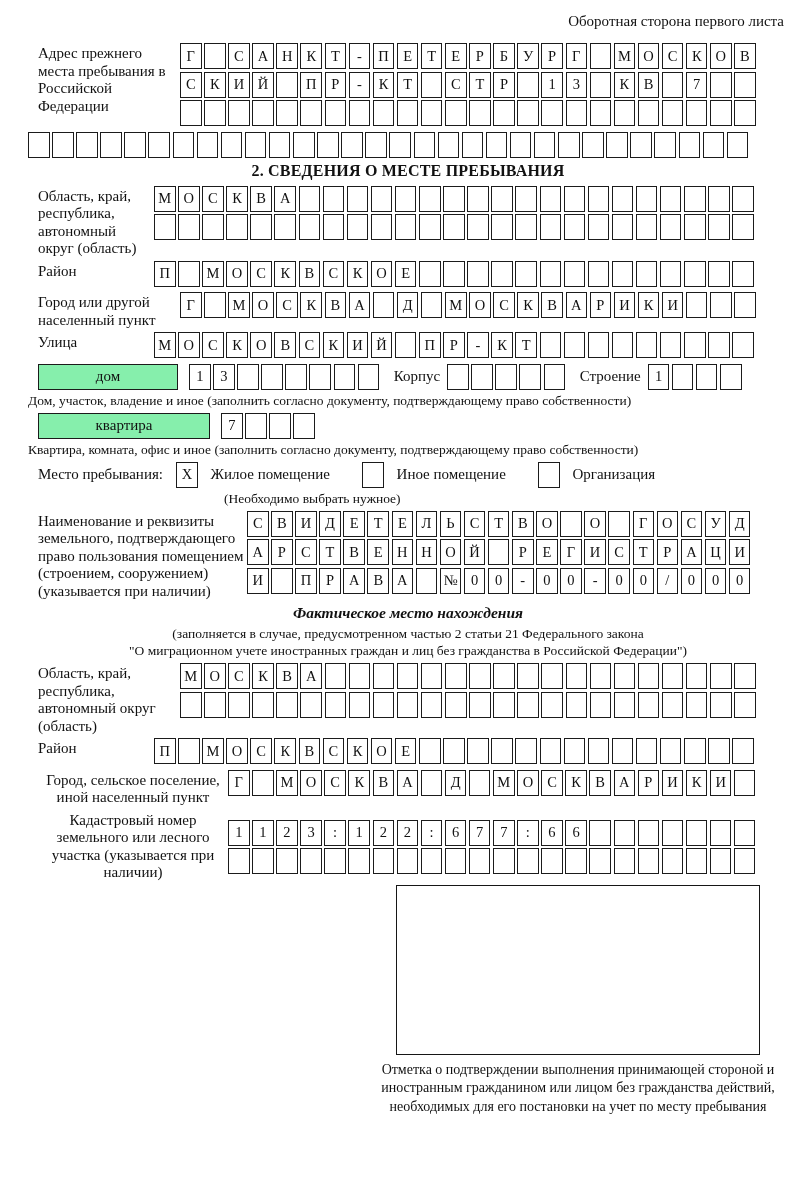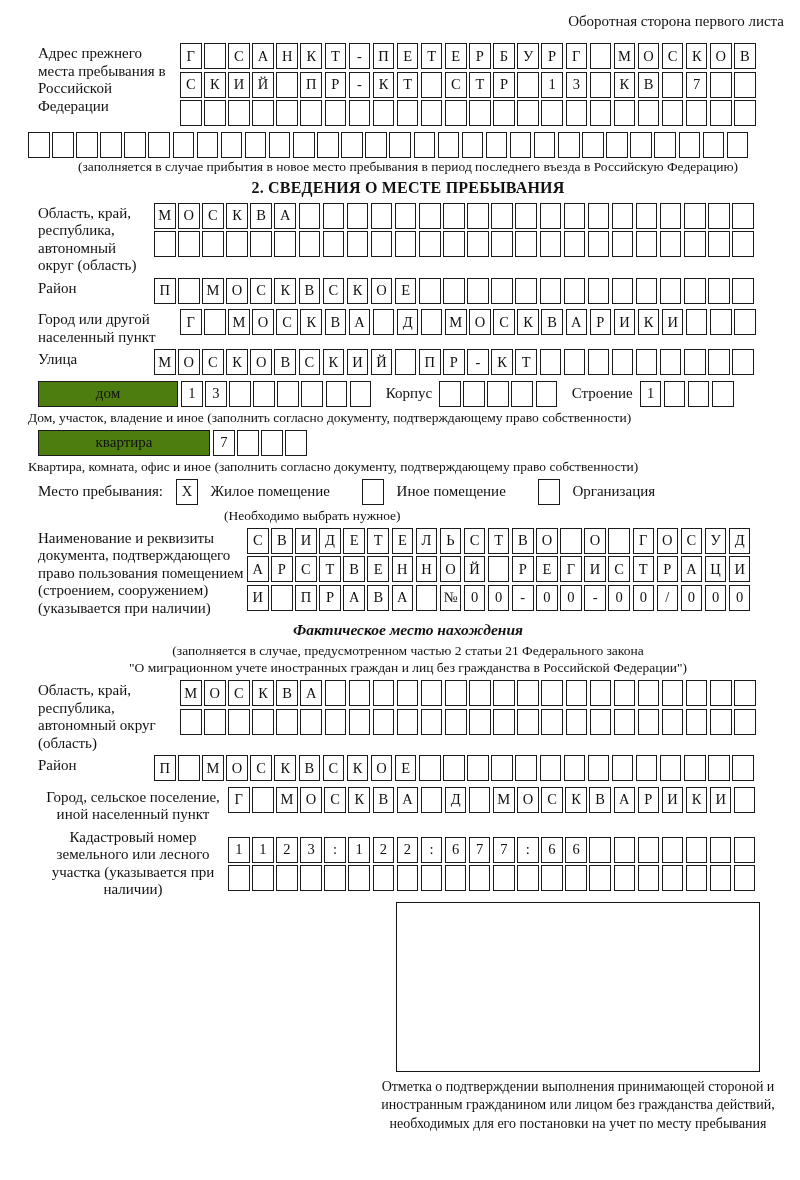--- a/index.html
+++ b/index.html
@@ -50,21 +50,21 @@
   .sub-title{
     font-size:15.5px;font-weight:bold;text-align:center;
     margin:4px 0 4px;
     font-style:italic;
   }
   .inline-row{display:flex;align-items:center;padding-left:10px;margin-bottom:3px;height:26px;}
   .wide-box{
     flex:0 0 auto;
     border:1.6px solid #1b1b1b;height:26px;box-sizing:border-box;
     display:flex;align-items:center;justify-content:center;
-    font-size:15px;margin-right:3px;background:#4d7c0f;
+    font-size:15px;margin-right:11px;background:#86efac;
   }
   .w140{width:140px;}
   .w172{width:172px;}
   .inline-label{flex:0 0 auto;font-size:15px;padding:0 7px 0 12px;}
   .nmb{margin-bottom:0;}
   .res-label{font-size:15px;margin-right:13px;}
   .opt-label{font-size:15px;margin:0 32px 0 10px;}
   .opt-label.last{margin-right:0;}
   .cb{width:22px;}
   .offset10{margin-top:10px;}
@@ -190,21 +190,20 @@
       <span class="cell"></span>
       <span class="cell"></span>
       <span class="cell"></span>
       <span class="cell"></span>
       <span class="cell"></span>
       <span class="cell"></span>
       <span class="cell"></span>
       <span class="cell"></span>
       <span class="cell"></span>
     </div>
-  <div class="note center">(заполняется в случае прибытия в новое место пребывания в период последнего въезда в Российскую Федерацию)</div>
 
   <div class="sec-title">2. СВЕДЕНИЯ О МЕСТЕ ПРЕБЫВАНИЯ</div>
 
   <div class="field">
     <div class="fg-label w116">Область, край, республика, автономный округ (область)</div>
     <div class="rows">
       <div class="cellrow">
           <span class="cell">М</span>
           <span class="cell">О</span>
           <span class="cell">С</span>
@@ -405,21 +404,21 @@
     <span class="cell cb">X</span>
     <span class="opt-label">Жилое помещение</span>
     <span class="cell cb"></span>
     <span class="opt-label">Иное помещение</span>
     <span class="cell cb"></span>
     <span class="opt-label last">Организация</span>
   </div>
   <div class="note note-inset">(Необходимо выбрать нужное)</div>
 
   <div class="field">
-    <div class="fg-label w209">Наименование и реквизиты документа, подтверждающего право пользования помещением (строением, сооружением) (указывается при наличии)</div>
+    <div class="fg-label w209">Наименование и реквизиты земельного, подтверждающего право пользования помещением (строением, сооружением) (указывается при наличии)</div>
     <div class="rows">
       <div class="cellrow">
           <span class="cell">С</span>
           <span class="cell">В</span>
           <span class="cell">И</span>
           <span class="cell">Д</span>
           <span class="cell">Е</span>
           <span class="cell">Т</span>
           <span class="cell">Е</span>
           <span class="cell">Л</span>

